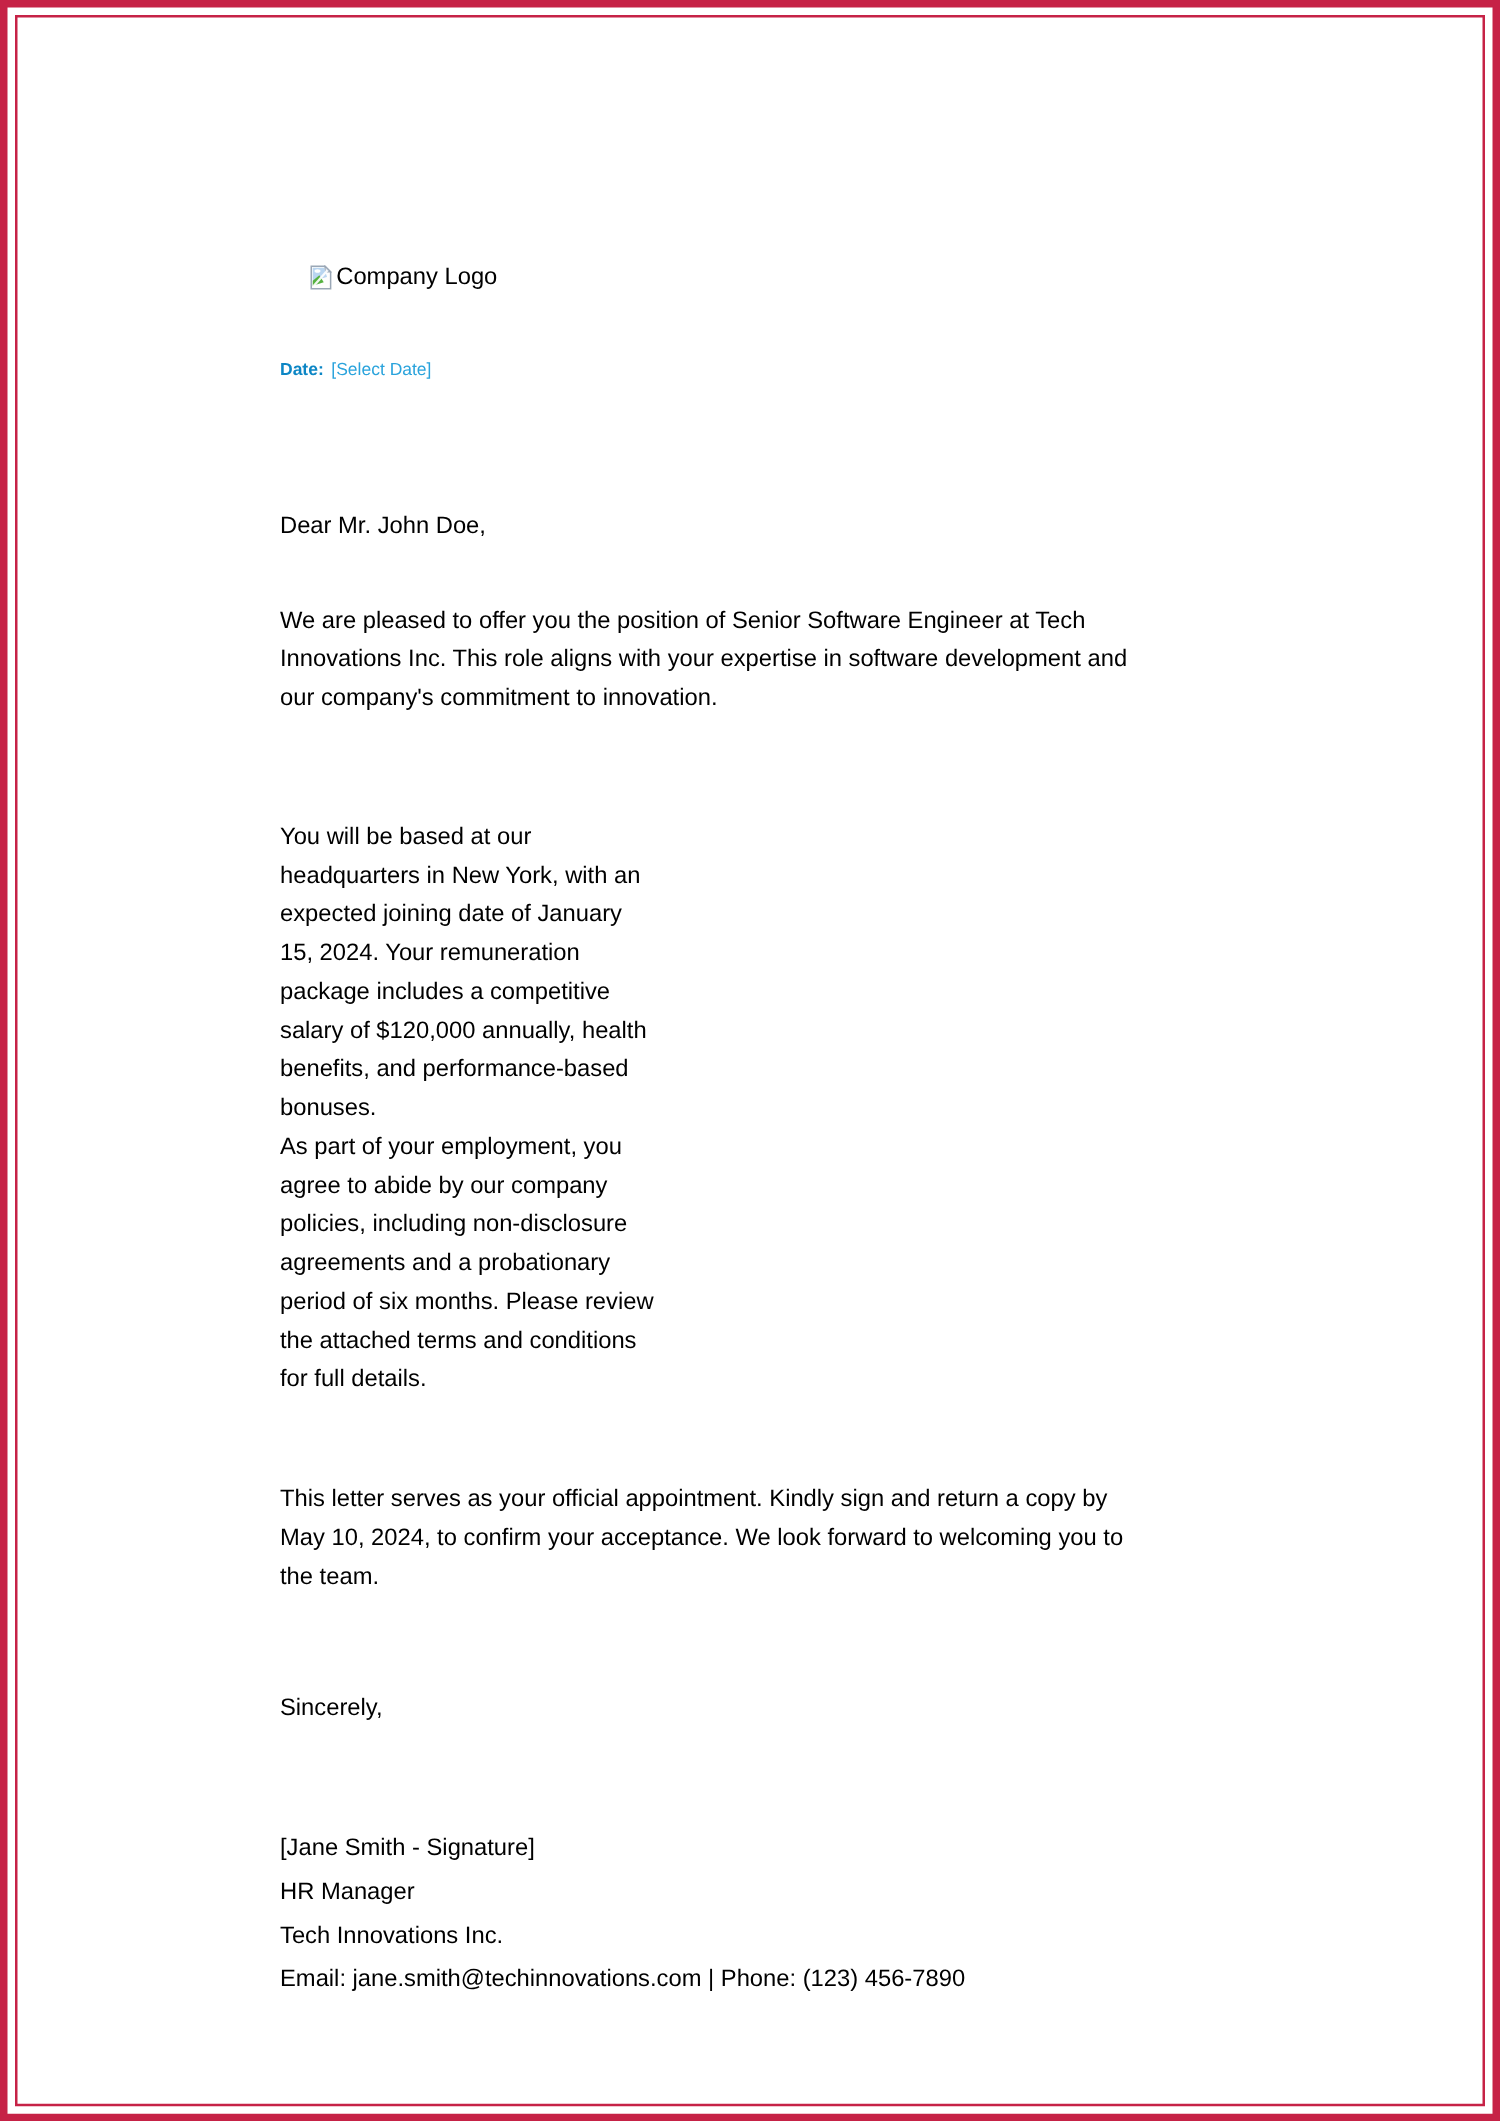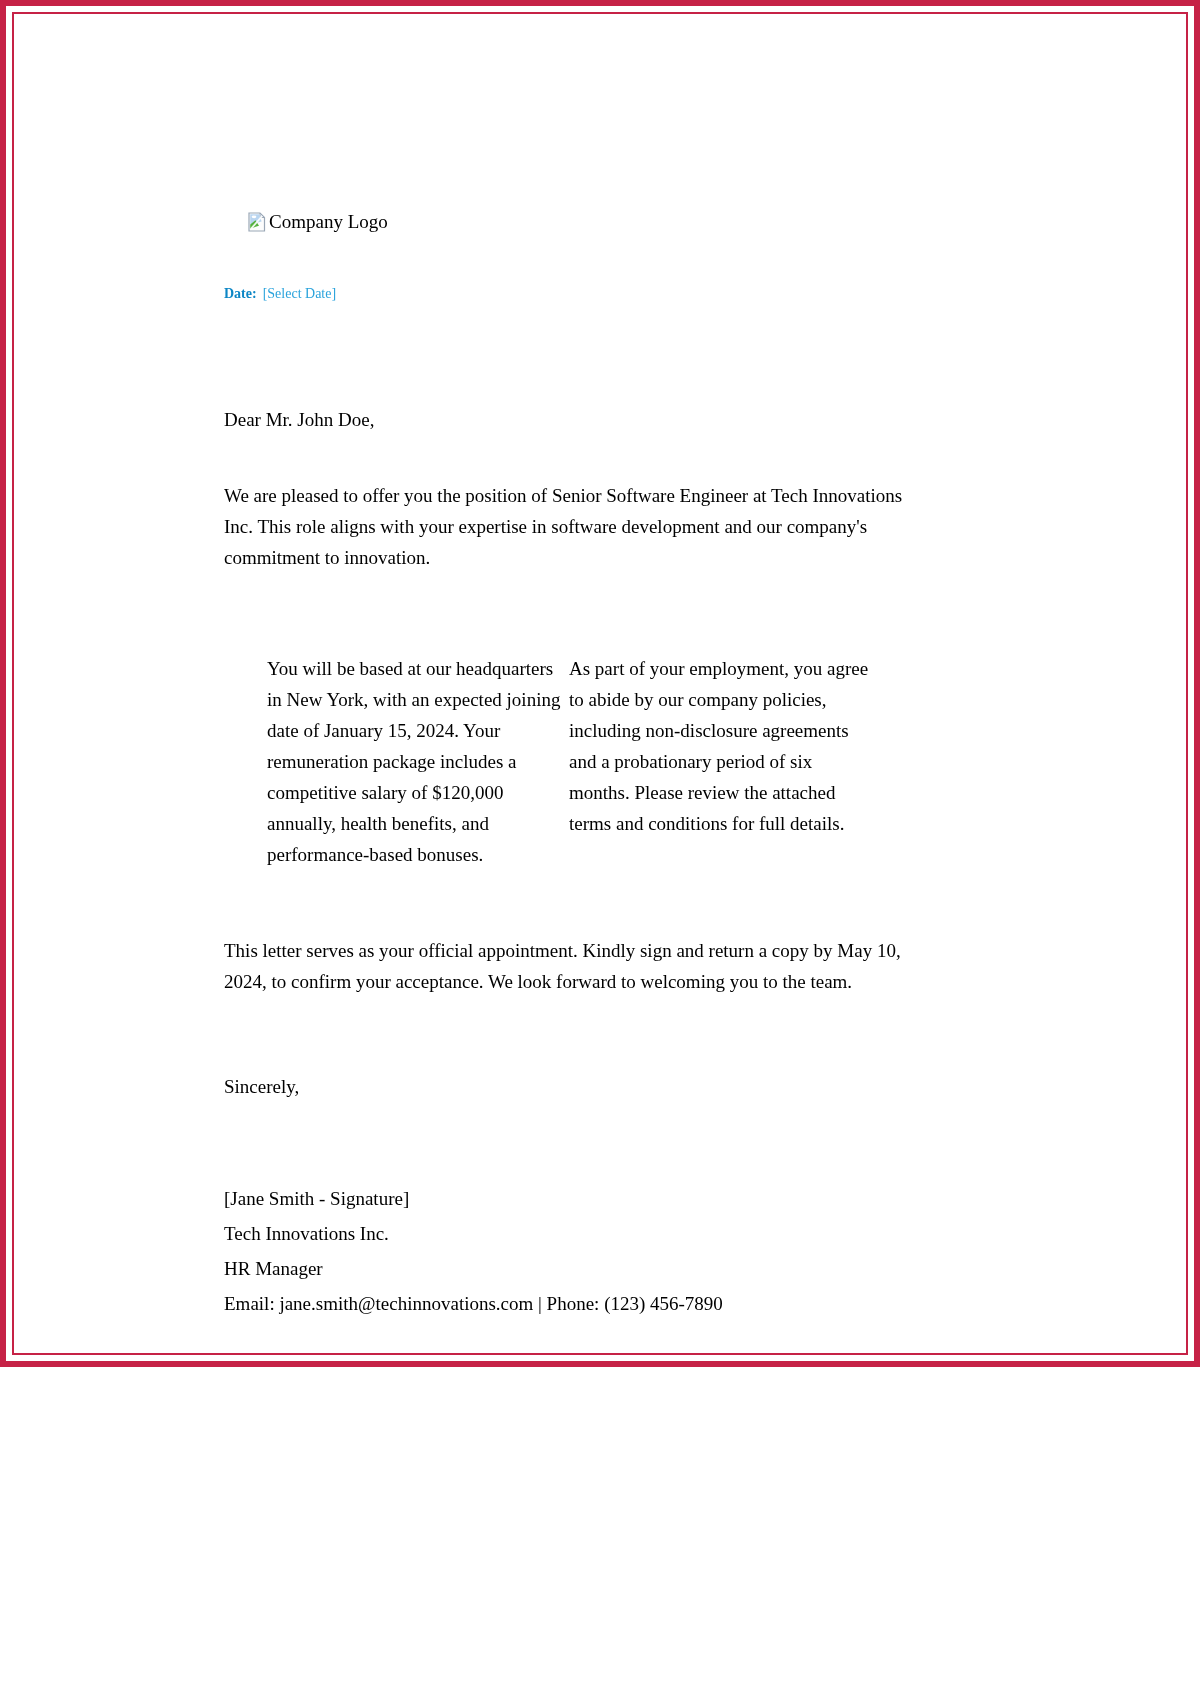--- a/index.html
+++ b/index.html
@@ -4,25 +4,24 @@
 <style>
   html, body {
     margin: 0;
     padding: 0;
     background: #ffffff;
     font-family: "Liberation Sans", "DejaVu Sans", sans-serif;
   }
   .page {
     box-sizing: border-box;
     width: 1200px;
-    height: 1367px;
+    height: 1697px;
     border: 6px solid #c62246;
     padding: 6px;
     background: #ffffff;
-    font-family: Liberation Serif, serif;
   }
   .inner-border {
     box-sizing: border-box;
     border: 2px solid #c62246;
     height: 100%;
     overflow: hidden;
     background: #ffffff;
   }
   .letter {
     margin-left: 210px;
@@ -68,21 +67,22 @@
   }
   .para {
     line-height: 31px;
   }
   .intro {
     margin: 45px 0 0 0;
   }
   .two-col {
     margin-top: 80px;
     display: flex;
-    justify-content: center;
+    justify-content: flex-end;
+    flex-direction: column;
   }
   .col {
     width: 302px;
     margin: 0;
     line-height: 31px;
   }
   .closing {
     margin: 65px 0 0 0;
   }
   .signoff {
@@ -135,22 +135,22 @@
         <p class="col">You will be based at our headquarters in New York, with an expected joining date of January 15, 2024. Your remuneration package includes a competitive salary of $120,000 annually, health benefits, and performance-based bonuses.</p>
         <p class="col">As part of your employment, you agree to abide by our company policies, including non-disclosure agreements and a probationary period of six months. Please review the attached terms and conditions for full details.</p>
       </div>
 
       <p class="para closing">This letter serves as your official appointment. Kindly sign and return a copy by May 10, 2024, to confirm your acceptance. We look forward to welcoming you to the team.</p>
 
       <p class="signoff">Sincerely,</p>
 
       <div class="sigblock">
         <p>[Jane Smith - Signature]</p>
+        <p>HR Manager</p>
         <p>Tech Innovations Inc.</p>
-        <p>HR Manager</p>
         <p>Email: jane.smith@techinnovations.com | Phone: (123) 456-7890</p>
       </div>
 
     </div>
 
     <div class="footer">[Template Idea - Anonymym Site]</div>
   </div>
 </div>
 
 </body></html>

